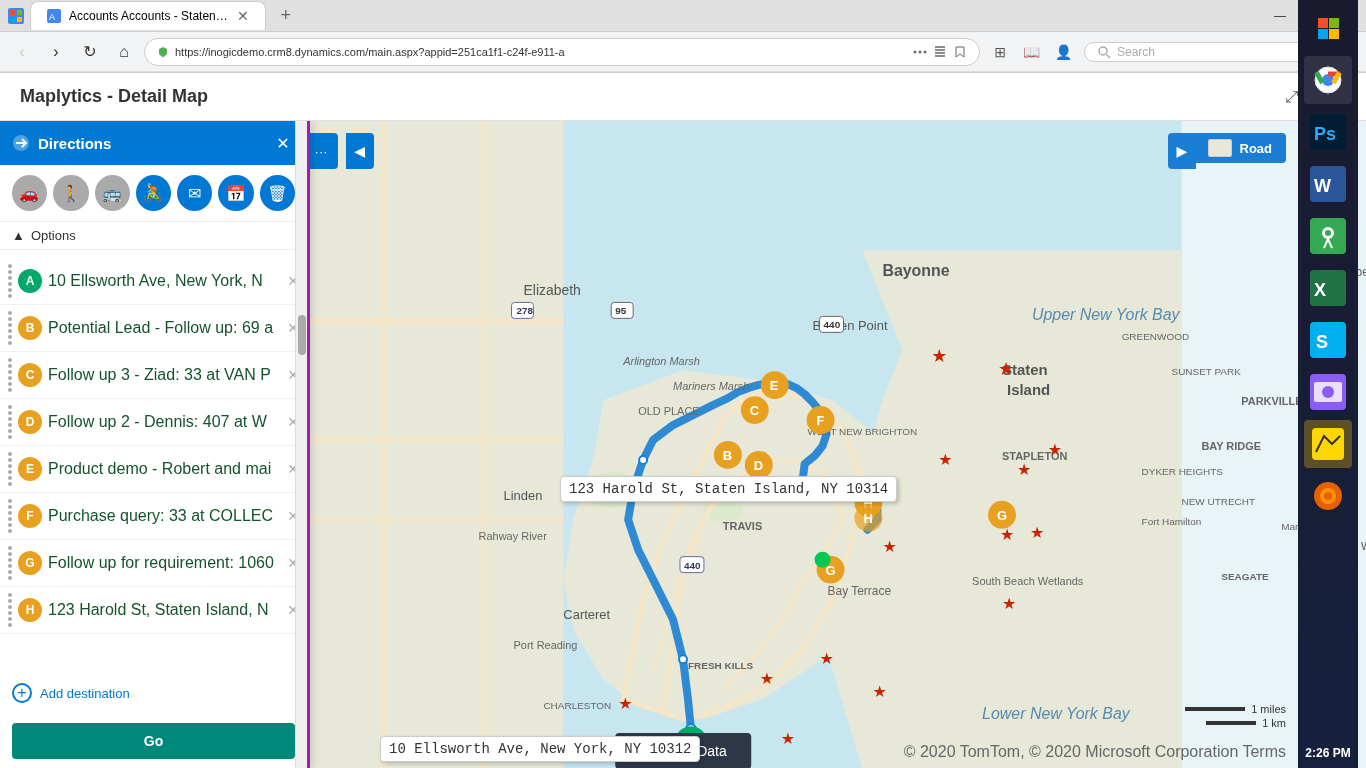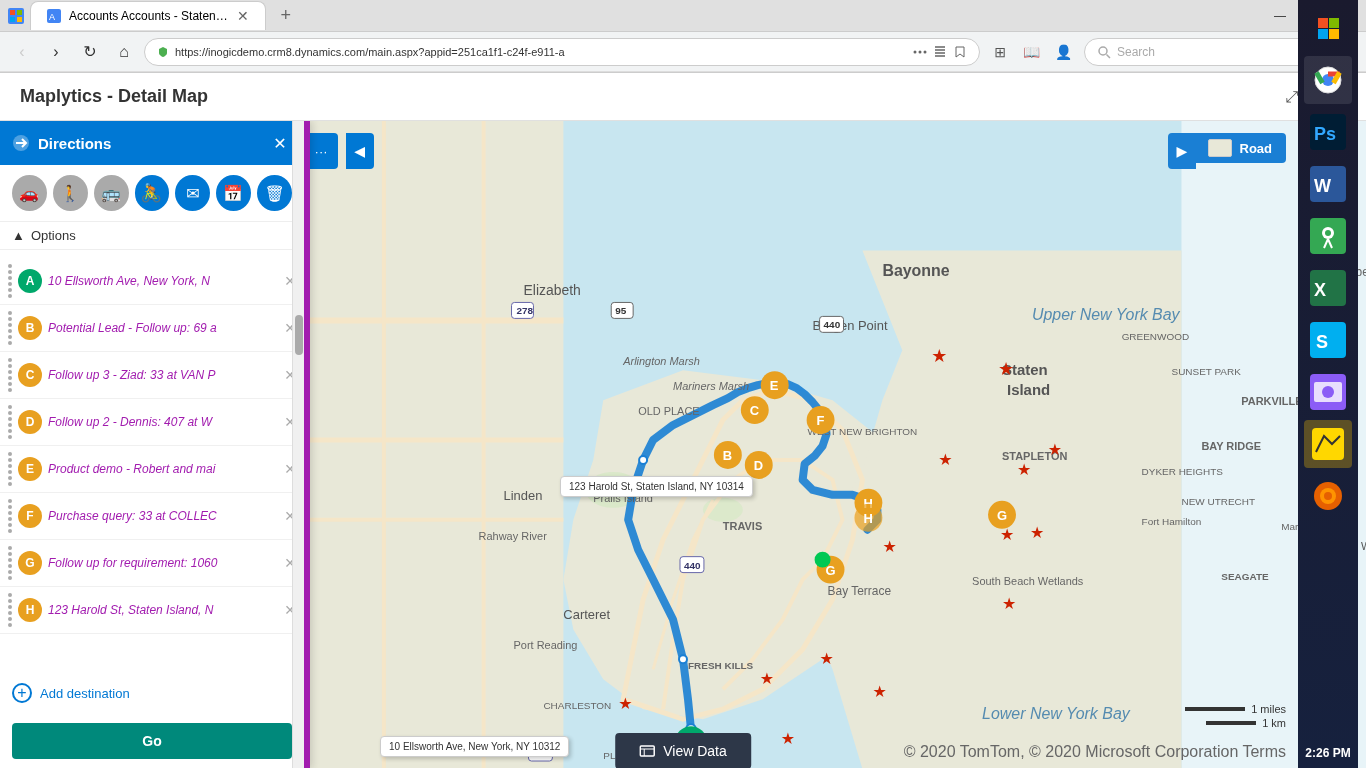--- a/index.html
+++ b/index.html
@@ -14,21 +14,21 @@
     .tab-close { cursor: pointer; color: #666; font-size: 14px; }
     .new-tab { width: 28px; height: 28px; display: flex; align-items: center; justify-content: center; font-size: 18px; color: #666; cursor: pointer; }
     .window-controls { position: absolute; right: 8px; display: flex; gap: 4px; }
     .win-btn { width: 28px; height: 20px; display: flex; align-items: center; justify-content: center; cursor: pointer; font-size: 12px; color: #333; }
 
     .nav-bar { height: 40px; background: #f1f3f4; display: flex; align-items: center; padding: 0 8px; gap: 6px; border-bottom: 1px solid #ddd; }
     .nav-btn { width: 28px; height: 28px; display: flex; align-items: center; justify-content: center; cursor: pointer; border-radius: 50%; color: #333; font-size: 16px; }
     .nav-btn.disabled { color: #ccc; cursor: default; }
     .address-bar { flex: 1; height: 28px; background: white; border: 1px solid #ccc; border-radius: 14px; display: flex; align-items: center; padding: 0 12px; font-size: 11px; color: #333; gap: 6px; cursor: text; }
     .address-bar .url { flex: 1; overflow: hidden; text-overflow: ellipsis; white-space: nowrap; }
-    .search-bar { width: 240px; height: 28px; background: white; border: 1px solid #ccc; border-radius: 14px; display: flex; align-items: center; padding: 0 12px; gap: 6px; font-size: 12px; color: #999; cursor: text; }
+    .search-bar { width: 240px; height: 20px; background: white; border: 1px solid #ccc; border-radius: 14px; display: flex; align-items: center; padding: 0 12px; gap: 6px; font-size: 12px; color: #999; cursor: text; }
     .nav-extras { display: flex; gap: 4px; }
     .nav-extra-btn { width: 28px; height: 28px; display: flex; align-items: center; justify-content: center; cursor: pointer; color: #555; font-size: 14px; }
 
     
     .app-header { height: 48px; background: white; border-bottom: 1px solid #e0e0e0; display: flex; align-items: center; padding: 0 20px; }
     .app-title { font-size: 18px; font-weight: 600; color: #333; flex: 1; }
     .header-actions { display: flex; gap: 12px; }
     .header-btn { width: 28px; height: 28px; display: flex; align-items: center; justify-content: center; cursor: pointer; color: #555; font-size: 16px; }
 
     
@@ -41,40 +41,40 @@
     .map-svg { width: 100%; height: 100%; }
 
     
     .map-toolbar { position: absolute; top: 12px; left: 20px; display: flex; gap: 0; z-index: 10; }
     .toolbar-btn { background: #0078d4; color: white; border: none; padding: 8px 16px; font-size: 13px; font-weight: 600; cursor: pointer; display: flex; align-items: center; gap: 6px; }
     .toolbar-btn:first-child { border-radius: 4px 0 0 4px; }
     .toolbar-btn.active { background: #005a9e; }
     .toolbar-more { background: #0078d4; color: white; border: none; padding: 8px 10px; font-size: 13px; cursor: pointer; border-radius: 0 4px 4px 0; }
 
     
-    .directions-panel { position: absolute; top: 0; left: 0; width: 310px; background: white; border-right: 6px solid #a21caf; height: 100%; z-index: 20; display: flex; flex-direction: column; box-shadow: 2px 0 8px rgba(0,0,0,0.15); }
+    .directions-panel { position: absolute; top: 0; left: 0; width: 310px; background: white; border-right: 3px solid #a21caf; height: 100%; z-index: 20; display: flex; flex-direction: column; box-shadow: 2px 0 8px rgba(0,0,0,0.15); }
     .panel-header { background: #0078d4; color: white; padding: 10px 12px; display: flex; align-items: center; justify-content: space-between; }
     .panel-header-left { display: flex; align-items: center; gap: 8px; }
     .panel-title { font-size: 15px; font-weight: 600; }
     .panel-close { cursor: pointer; font-size: 16px; color: white; width: 24px; height: 24px; display: flex; align-items: center; justify-content: center; }
 
     .transport-modes { display: flex; gap: 6px; padding: 10px 12px; border-bottom: 1px solid #eee; align-items: center; }
     .transport-btn { width: 36px; height: 36px; border-radius: 50%; display: flex; align-items: center; justify-content: center; cursor: pointer; font-size: 16px; color: white; background: #0078d4; }
     .transport-btn.inactive { background: #ccc; color: white; }
 
     .options-section { padding: 6px 12px; border-bottom: 1px solid #eee; }
     .options-toggle { display: flex; align-items: center; gap: 6px; font-size: 13px; color: #333; cursor: pointer; }
 
     .waypoints-list { flex: 1; overflow-y: auto; padding: 8px 0; }
     .waypoint-item { display: flex; align-items: center; gap: 6px; padding: 6px 8px; border-bottom: 1px solid #f0f0f0; }
     .waypoint-drag { color: #aaa; cursor: grab; font-size: 16px; display: flex; flex-direction: column; gap: 2px; }
     .drag-dot { width: 4px; height: 4px; background: #aaa; border-radius: 50%; display: block; }
     .waypoint-label { width: 24px; height: 24px; border-radius: 50%; display: flex; align-items: center; justify-content: center; font-size: 12px; font-weight: 700; color: white; background: #e8a020; flex-shrink: 0; }
     .waypoint-label.start { background: #00a86b; }
-    .waypoint-text { flex: 1; font-size: 12px; color: #a21caf; overflow: hidden; text-overflow: ellipsis; white-space: nowrap; font-style: italic; }
+    .waypoint-text { flex: 1; font-size: 16px; color: #14532d; overflow: hidden; text-overflow: ellipsis; white-space: nowrap; }
     .waypoint-remove { cursor: pointer; color: #aaa; font-size: 14px; flex-shrink: 0; }
 
     .add-destination { padding: 10px 12px; display: flex; align-items: center; gap: 8px; cursor: pointer; color: #0078d4; font-size: 13px; }
     .add-icon { width: 20px; height: 20px; border-radius: 50%; border: 2px solid #0078d4; display: flex; align-items: center; justify-content: center; font-size: 16px; line-height: 1; }
 
     .go-btn { margin: 10px 12px; background: #00897b; color: white; border: none; padding: 10px; border-radius: 4px; font-size: 14px; font-weight: 600; cursor: pointer; width: calc(100% - 24px); }
 
     
     .view-data-btn { position: absolute; bottom: 0; left: 50%; transform: translateX(-50%); background: #2d3748; color: white; border: none; padding: 10px 24px; border-radius: 4px; font-size: 14px; cursor: pointer; display: flex; align-items: center; gap: 8px; z-index: 10; }
 
@@ -92,21 +92,21 @@
     
     .scroll-indicator { position: absolute; top: 0; right: 0; width: 12px; height: 100%; background: #f0f0f0; border-left: 1px solid #ddd; }
     .scroll-thumb { position: absolute; top: 30%; width: 8px; left: 2px; height: 40px; background: #aaa; border-radius: 4px; }
 
     
     .win-taskbar { position: fixed; bottom: 0; right: 8px; width: 60px; height: 768px; background: linear-gradient(to bottom, #1a1a2e, #16213e); display: flex; flex-direction: column; align-items: center; gap: 4px; padding: 4px 0; z-index: 1000; }
     .taskbar-icon { width: 48px; height: 48px; display: flex; align-items: center; justify-content: center; cursor: pointer; border-radius: 4px; color: white; font-size: 24px; }
     .taskbar-time { color: white; font-size: 11px; text-align: left; padding: 4px; margin-top: auto; }
 
     
-    .map-tooltip { position: absolute; background: white; border: 1px solid #ccc; border-radius: 4px; padding: 4px 8px; font-size: 10px; color: #333; white-space: nowrap; box-shadow: 2px 2px 4px rgba(0,0,0,0.2); z-index: 15; }
+    .map-tooltip { position: absolute; background: white; border: 1px solid #ccc; border-radius: 4px; padding: 4px 8px; font-size: 14px; color: #333; white-space: nowrap; box-shadow: 2px 2px 4px rgba(0,0,0,0.2); z-index: 15; font-family: Liberation Mono, monospace; }
   </style>
 </head>
 <body>
 
 <div class="win-taskbar">
   <div class="taskbar-icon">
     <svg width="24" height="24" viewBox="0 0 24 24">
         <rect x="2" y="2" width="10" height="10" fill="#f25022"></rect>
         <rect x="13" y="2" width="10" height="10" fill="#7fba00"></rect>
         <rect x="2" y="13" width="10" height="10" fill="#00a4ef"></rect>

